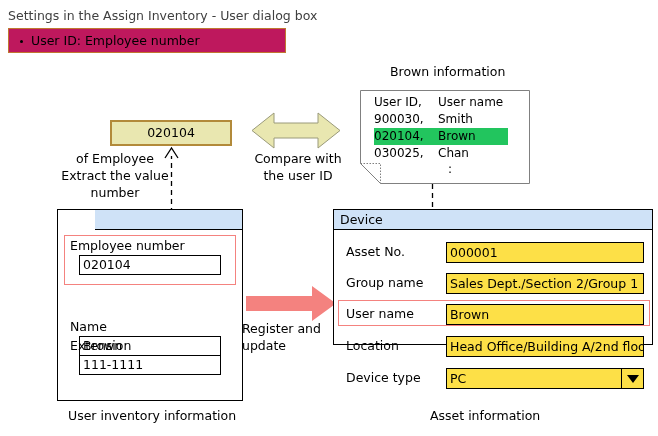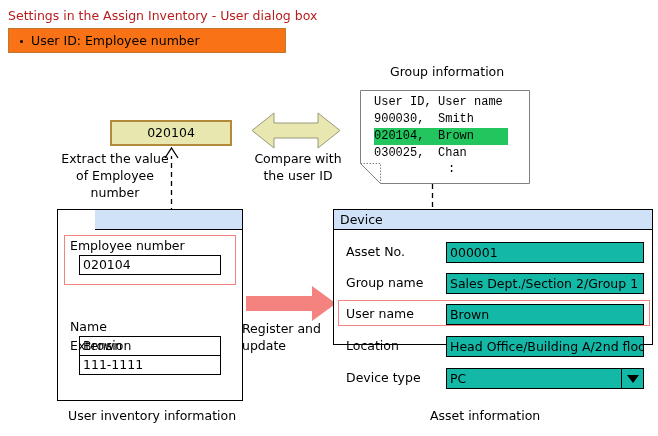--- a/index.html
+++ b/index.html
@@ -8,38 +8,38 @@
     background:#ffffff;
     font-family:"DejaVu Sans","Liberation Sans",sans-serif;
     font-size:12px;color:#000;
     overflow:hidden;
   }
   #root{position:relative;width:658px;height:436px;}
   .abs{position:absolute;}
   .nowrap{white-space:nowrap;}
 
   
-  .title{left:8px;top:8px;font-size:12.5px;color:#b91c1c;}
+  .title{left:8px;top:8px;font-size:12.5px;color:#404040;}
 
   
   .bullet-box{
     left:8px;top:28px;width:278px;height:25px;
-    background:#f97316;border:1px solid #c07730;
+    background:#be185d;border:1px solid #c07730;
     box-sizing:border-box;
   }
   .bullet-box .dot{
     position:absolute;left:11px;top:11px;width:3px;height:3px;
     background:#000;border-radius:50%;
   }
   .bullet-box .txt{position:absolute;left:22px;top:4px;font-size:12.5px;}
 
   
   .doc-label{left:390px;top:64px;font-size:12.5px;}
   .doc{
-    left:360px;top:90px;width:170px;height:94px;font-family:Liberation Mono, monospace;
+    left:360px;top:90px;width:170px;height:94px;
   }
   .doc .paper{
     position:absolute;left:0;top:0;width:170px;height:94px;
     background:#fff;
     
     clip-path:polygon(0 0,100% 0,100% 100%,20px 100%,0 74px);
   }
   .doc .outline{
     position:absolute;left:0;top:0;width:170px;height:94px;
     pointer-events:none;
@@ -91,21 +91,21 @@
   }
 
   
   .redbox{border:1px solid #f4827f;box-sizing:border-box;background:transparent;}
 
   
   .rf{position:absolute;left:10px;width:300px;height:22px;}
   .rf .lab{position:absolute;left:2px;top:2px;font-size:12.5px;}
   .rf .inp{
     position:absolute;left:102px;top:0;width:198px;height:21px;
-    border:1px solid #000;background:#14b8a6;box-sizing:border-box;
+    border:1px solid #000;background:#fde047;box-sizing:border-box;
     font-size:12.5px;line-height:19px;padding-left:3px;
     white-space:nowrap;overflow:hidden;
   }
   .rf .inp.sel{padding-right:40px;}
   .selarrow{
     position:absolute;right:0;top:0;width:22px;height:19px;
     border-left:1px solid #000;box-sizing:border-box;
     display:flex;align-items:center;justify-content:center;
   }
   .selarrow i{
@@ -119,21 +119,21 @@
 
 <div id="root">
 
   <div class="abs title nowrap">Settings in the Assign Inventory - User dialog box</div>
 
   <div class="abs bullet-box">
     <span class="dot"></span>
     <span class="txt nowrap">User ID: Employee number</span>
   </div>
 
-  <div class="abs doc-label nowrap">Group information</div>
+  <div class="abs doc-label nowrap">Brown information</div>
 
   <div class="abs doc">
     <div class="paper"></div>
     <svg class="outline" width="170" height="94" viewBox="0 0 170 94">
       <path d="M0.5 0.5 H169.5 V93.5 H20.5 L0.5 73.5 Z" fill="none" stroke="#808080" stroke-width="1"></path>
       <path d="M0.5 73.5 H20.5 V93.5" fill="none" stroke="#808080" stroke-width="1" stroke-dasharray="1.5,1.5"></path>
     </svg>
     <table>
       <tbody>
           <tr>
@@ -166,22 +166,22 @@
 
     <line x1="432.5" y1="184" x2="432.5" y2="296" stroke="#000" stroke-width="1.3" stroke-dasharray="5,4"></line>
     <path d="M426 295 L432.5 306 L439 295" fill="none" stroke="#000" stroke-width="1.3"></path>
 
     <path d="M252 130.5 L274 113 L274 123 L318 123 L318 113 L340 130.5 L318 148 L318 138 L274 138 L274 148 Z" fill="#e9e7b0" stroke="#9a9a7a" stroke-width="1"></path>
 
     <path d="M246 296 L312 296 L312 286 L336 303.5 L312 321 L312 311 L246 311 Z" fill="#f4827f" stroke="none"></path>
   </svg>
 
   <div class="abs lbl-extract">
+    <div class="nowrap">of Employee</div>
     <div class="nowrap">Extract the value</div>
-    <div class="nowrap">of Employee</div>
     <div class="nowrap">number</div>
   </div>
 
   <div class="abs lbl-compare">
     <div class="nowrap">Compare with</div>
     <div class="nowrap">the user ID</div>
   </div>
 
   <div class="abs lbl-register">
     <div class="nowrap">Register and</div>

